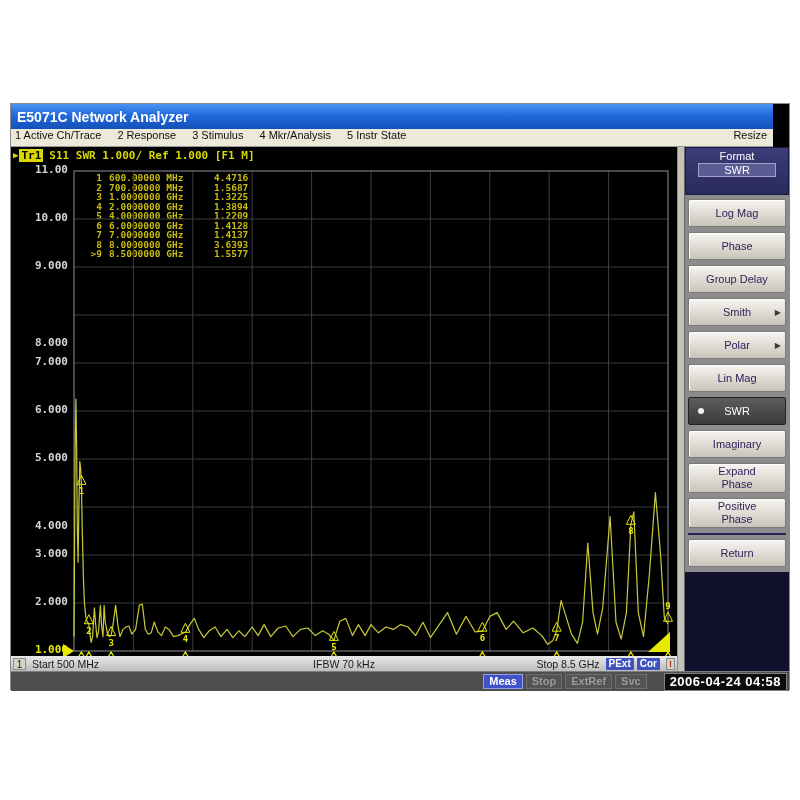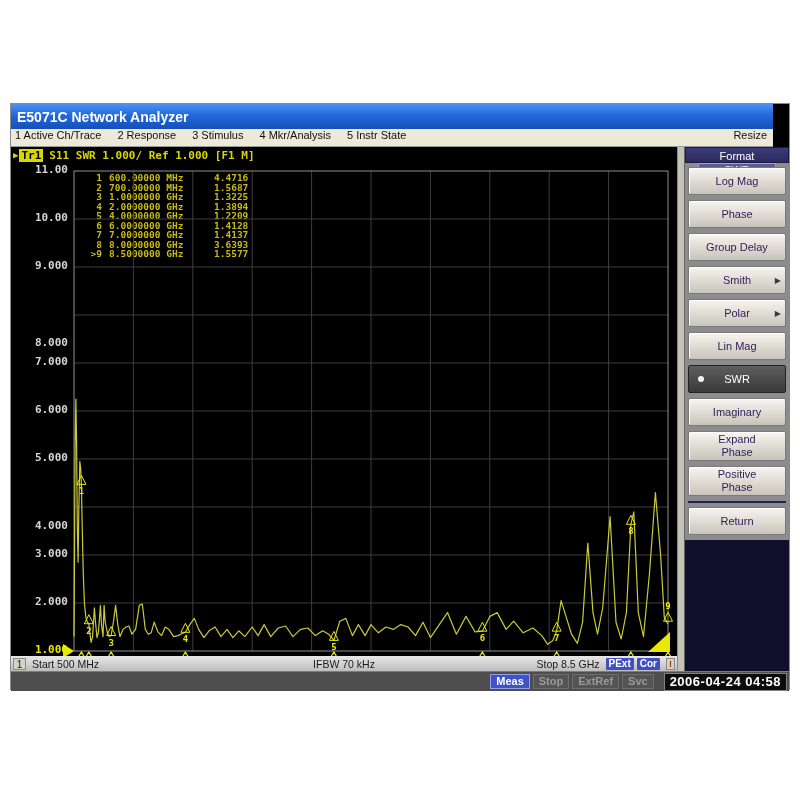--- a/index.html
+++ b/index.html
@@ -33,40 +33,40 @@
   .chbox{width:13px;height:12px;border:1px solid #8a8a8a;background:#d6d2c6;text-align:center;
     font:10px "Liberation Sans",sans-serif;line-height:11px;margin-right:6px;}
   .sb-center{position:absolute;left:50%;transform:translateX(-50%);}
   .sb-right{margin-left:auto;display:flex;align-items:center;gap:6px;}
   .badge{background:#3f51c0;color:#fff;font:bold 10px "Liberation Sans",sans-serif;
     padding:0 3px;height:12px;line-height:12px;border-radius:1px;}
   .alertbox{background:#d6d2c6;color:#a03010;border:1px solid #8a8a8a;width:9px;height:12px;
     font:bold 9px "Liberation Sans",sans-serif;text-align:center;line-height:11px;}
   .vstrip{width:8px;height:524px;background:#c6c2b8;border-left:1px solid #8a8a8a;border-right:1px solid #666;}
   .sidebar{width:104px;height:524px;background:#8c8c8c;display:flex;flex-direction:column;position:relative;}
-  .fmt-header{height:16px;background:linear-gradient(180deg,#3c3c78,#2a2a5e);border:1px solid #1a1a44;
+  .fmt-header{height:48px;background:linear-gradient(180deg,#3c3c78,#2a2a5e);border:1px solid #1a1a44;
     color:#fff;font:11px "Liberation Sans",sans-serif;text-align:center;padding-top:2px;}
   .fmt-value{width:78px;height:14px;margin:1px auto 0;background:#5c5c94;border:1px solid #a2a2cc;
     color:#fff;font:11px "Liberation Sans",sans-serif;line-height:12px;}
   .keys{padding:4px 3px 0;display:flex;flex-direction:column;}
   .softkey{position:relative;width:100%;min-height:28px;margin-bottom:5px;border-radius:2px;
     background:linear-gradient(180deg,#f7f5f1 0%,#dedad2 55%,#c8c4ba 100%);
     border:1px solid #7a7a7a;box-shadow:inset 1px 1px 0 #fff;
     color:#32205a;font:11px "Liberation Sans",sans-serif;
     display:flex;flex-direction:column;align-items:center;justify-content:center;line-height:13px;cursor:default;}
   .softkey.selected{background:linear-gradient(180deg,#5e5e5e,#3a3a3a);border:1px solid #222;
     box-shadow:none;color:#fff;}
   .softkey .bullet{position:absolute;left:9px;top:50%;transform:translateY(-50%);
     width:6px;height:6px;border-radius:50%;background:#f4f4f4;}
   .softkey .k-arrow{position:absolute;right:4px;top:50%;transform:translateY(-50%);
     font-size:8px;color:#3a3a3a;}
   .key-sep{height:2px;background:#222258;margin:0 0 4px;}
   .side-fill{flex:1;background:#10102c;}
   .taskbar{position:absolute;left:0;top:567px;right:0;height:20px;background:#4e4e4e;border-top:1px solid #7c7c7c;
-    display:flex;align-items:center;justify-content:flex-end;gap:10px;padding-right:2px;}
+    display:flex;align-items:center;justify-content:flex-end;gap:17px;padding-right:2px;}
   .tb-item{height:15px;line-height:14px;padding:0 5px;font:bold 11px "Liberation Sans",sans-serif;
     color:#9a9a9a;background:#545454;border:1px solid #6e6e6e;}
   .tb-item.active{background:#4052c8;border:1px solid #93a0e8;color:#fff;}
   .tb-clock{height:18px;line-height:17px;padding:0 5px;background:#0c0c0c;border:1px solid #808080;
     color:#fff;font:bold 13px "Liberation Sans",sans-serif;letter-spacing:0.5px;}
 </style>
 </head>
 <body>
 
 <div class="window">

